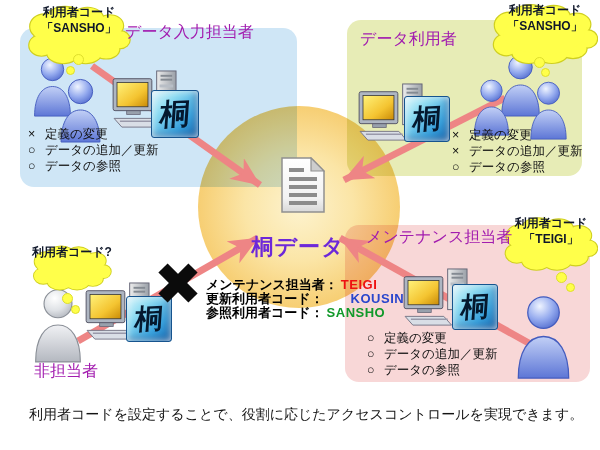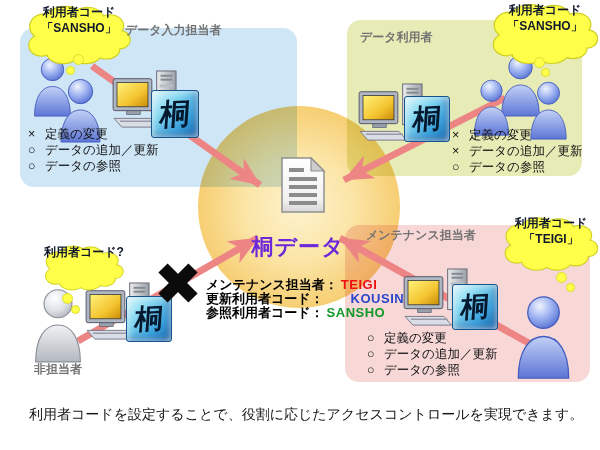--- a/index.html
+++ b/index.html
@@ -15,21 +15,21 @@
   .cube{position:absolute;z-index:4;display:flex;align-items:center;justify-content:center;
         background:linear-gradient(135deg,#e2f8fd 0%,#8fdcf2 30%,#38a0dc 70%,#1464ae 100%);
         border:1px solid #16548e;border-radius:3px;
         box-shadow:inset 0 0 7px rgba(255,255,255,.8), inset -3px -3px 6px rgba(10,60,120,.45);}
   .cube span{font-weight:bold;color:#04182e;transform:skewX(-7deg) rotate(-3deg);line-height:1;}
   .cloud{position:absolute;z-index:5;}
   .cloud .ctext{position:absolute;inset:0;display:flex;flex-direction:column;align-items:center;
         font-weight:bold;font-size:12px;line-height:1.3;color:#0f172a;
         text-align:center;white-space:nowrap;padding-bottom:4px;}
   .dot{position:absolute;background:#ffff4a;border:1px solid #dede2c;border-radius:50%;z-index:5;}
-  .title{position:absolute;font-weight:bold;font-size:12px;color:#737373;white-space:nowrap;z-index:6;}
+  .title{position:absolute;font-weight:normal;font-size:16px;color:#a21caf;white-space:nowrap;z-index:6;}
   .plist{position:absolute;font-size:12.5px;color:#111;z-index:6;}
   .plist .row{height:16px;line-height:16px;white-space:nowrap;}
   .plist .mark{display:inline-block;width:17px;}
   #codes{position:absolute;left:206px;top:278px;z-index:6;font-size:13px;font-weight:bold;}
   #codes .row{height:14px;line-height:14px;white-space:nowrap;}
   #codes .cval{margin-left:3px;letter-spacing:.5px;}
   #doc{z-index:5;}
   #kiri-label{position:absolute;left:198px;top:219px;width:200px;text-align:center;
         font-size:22px;font-weight:bold;color:#6d28d9;letter-spacing:1px;z-index:5;white-space:nowrap;margin-top:13px;}
   #caption{position:absolute;left:29px;top:406px;font-size:14px;color:#141414;white-space:nowrap;z-index:6;}
@@ -235,21 +235,21 @@
         <use href="#sym-cloud"></use>
       </svg>
     <div class="ctext">
         <span>利用者コード</span>
         <span>「TEIGI」</span>
       </div>
   </div>
   <div class="dot" style="left:556px;top:272px;width:9px;height:9px;"></div>
   <div class="dot" style="left:566px;top:283px;width:7px;height:7px;"></div>
 
-  <div class="cloud" style="left:36px;top:245px;width:96px;height:46px;">
+  <div class="cloud" style="left:24px;top:245px;width:96px;height:46px;">
     <svg width="96" height="46">
         <use href="#sym-cloud"></use>
       </svg>
     <div class="ctext" style="font-size:12px">
         <span>利用者コード?</span>
         <span></span>
       </div>
   </div>
   <div class="dot" style="left:62px;top:293px;width:9px;height:9px;"></div>
   <div class="dot" style="left:71px;top:305px;width:7px;height:7px;"></div>

